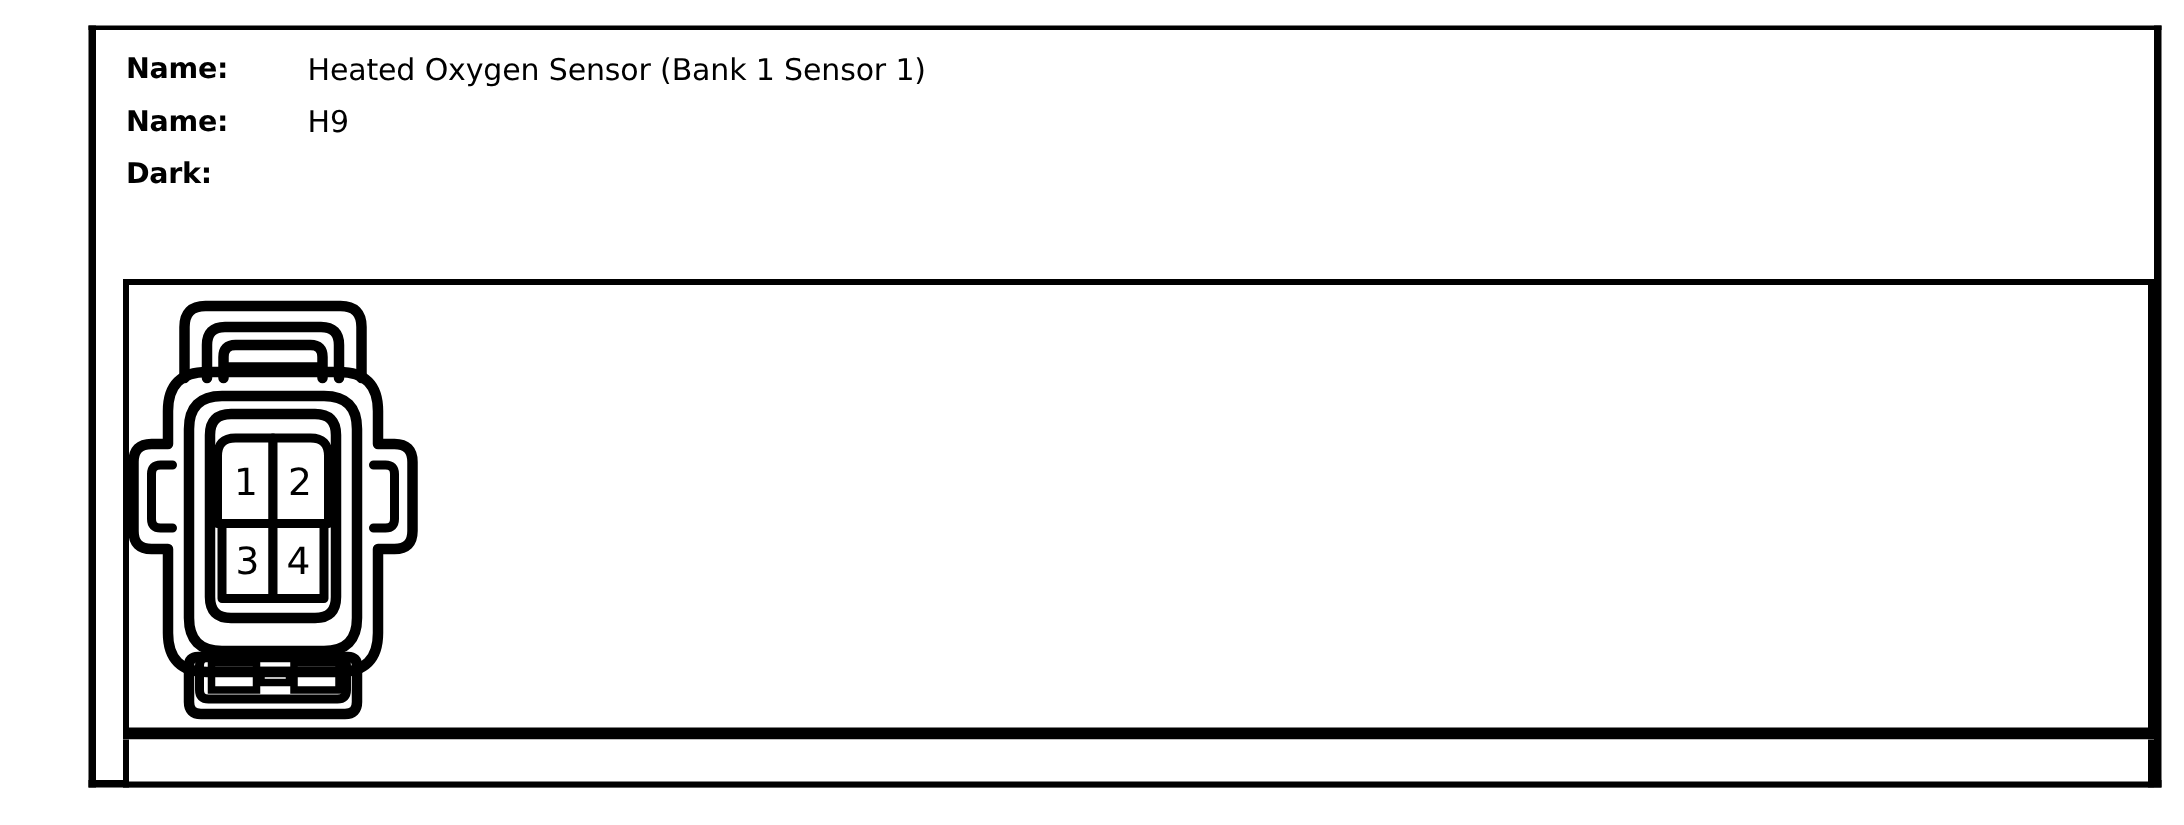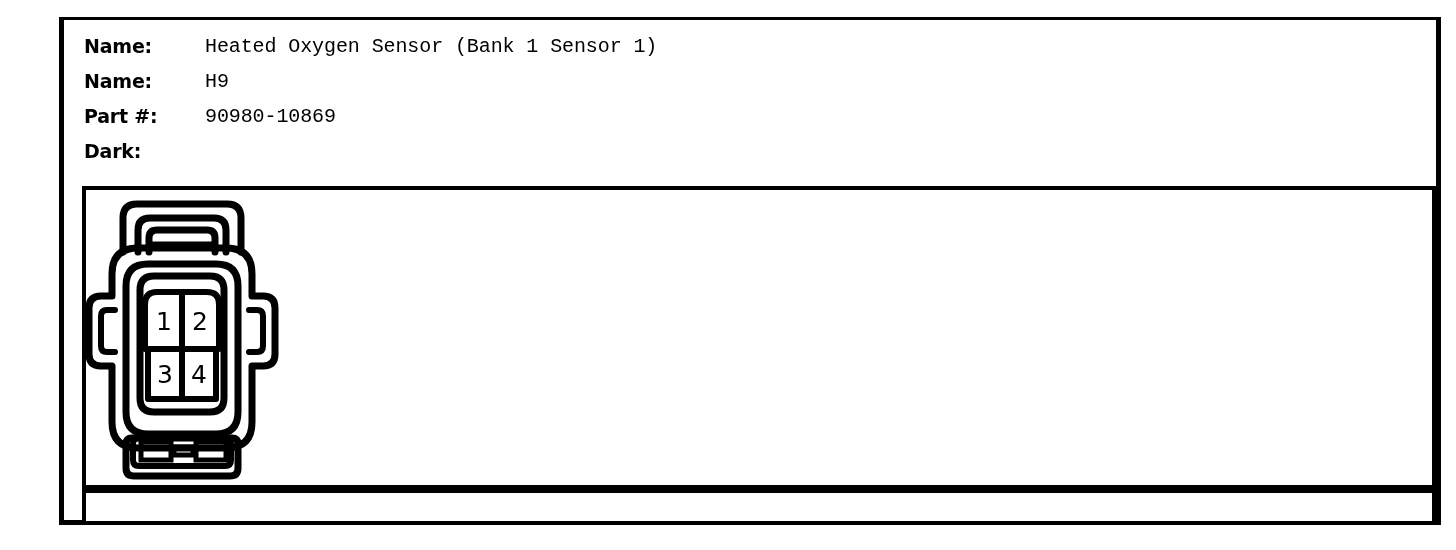--- a/index.html
+++ b/index.html
@@ -79,21 +79,20 @@
     font-size: 19px;
     letter-spacing: -0.2px;
   }
   .info-value {
     position: absolute;
     left: 121px;
     top: 0;
     font-weight: normal;
     font-size: 20px;
     letter-spacing: -0.1px;
-    font-family: Liberation Mono, monospace;
   }
 
   
   .connector-wrap {
     position: absolute;
     left: 58px;
     top: 186px;
     width: 230px;
     height: 300px;
   }
@@ -122,24 +121,20 @@
     <div class="info-row">
       <span class="info-label">Name:</span>
       <span class="info-value">Heated Oxygen Sensor (Bank 1 Sensor 1)</span>
     </div>
 
     <div class="info-row">
       <span class="info-label">Name:</span>
       <span class="info-value">H9</span>
     </div>
 
-    <div class="info-row">
-      <span class="info-label">Part #:</span>
-      <span class="info-value">90980-10869</span>
-    </div>
 
     <div class="info-row">
       <span class="info-label">Dark:</span>
     </div>
 
   </div>
 
   <div class="panel"></div>
 
   <div class="rule rule-strip-top"></div>

